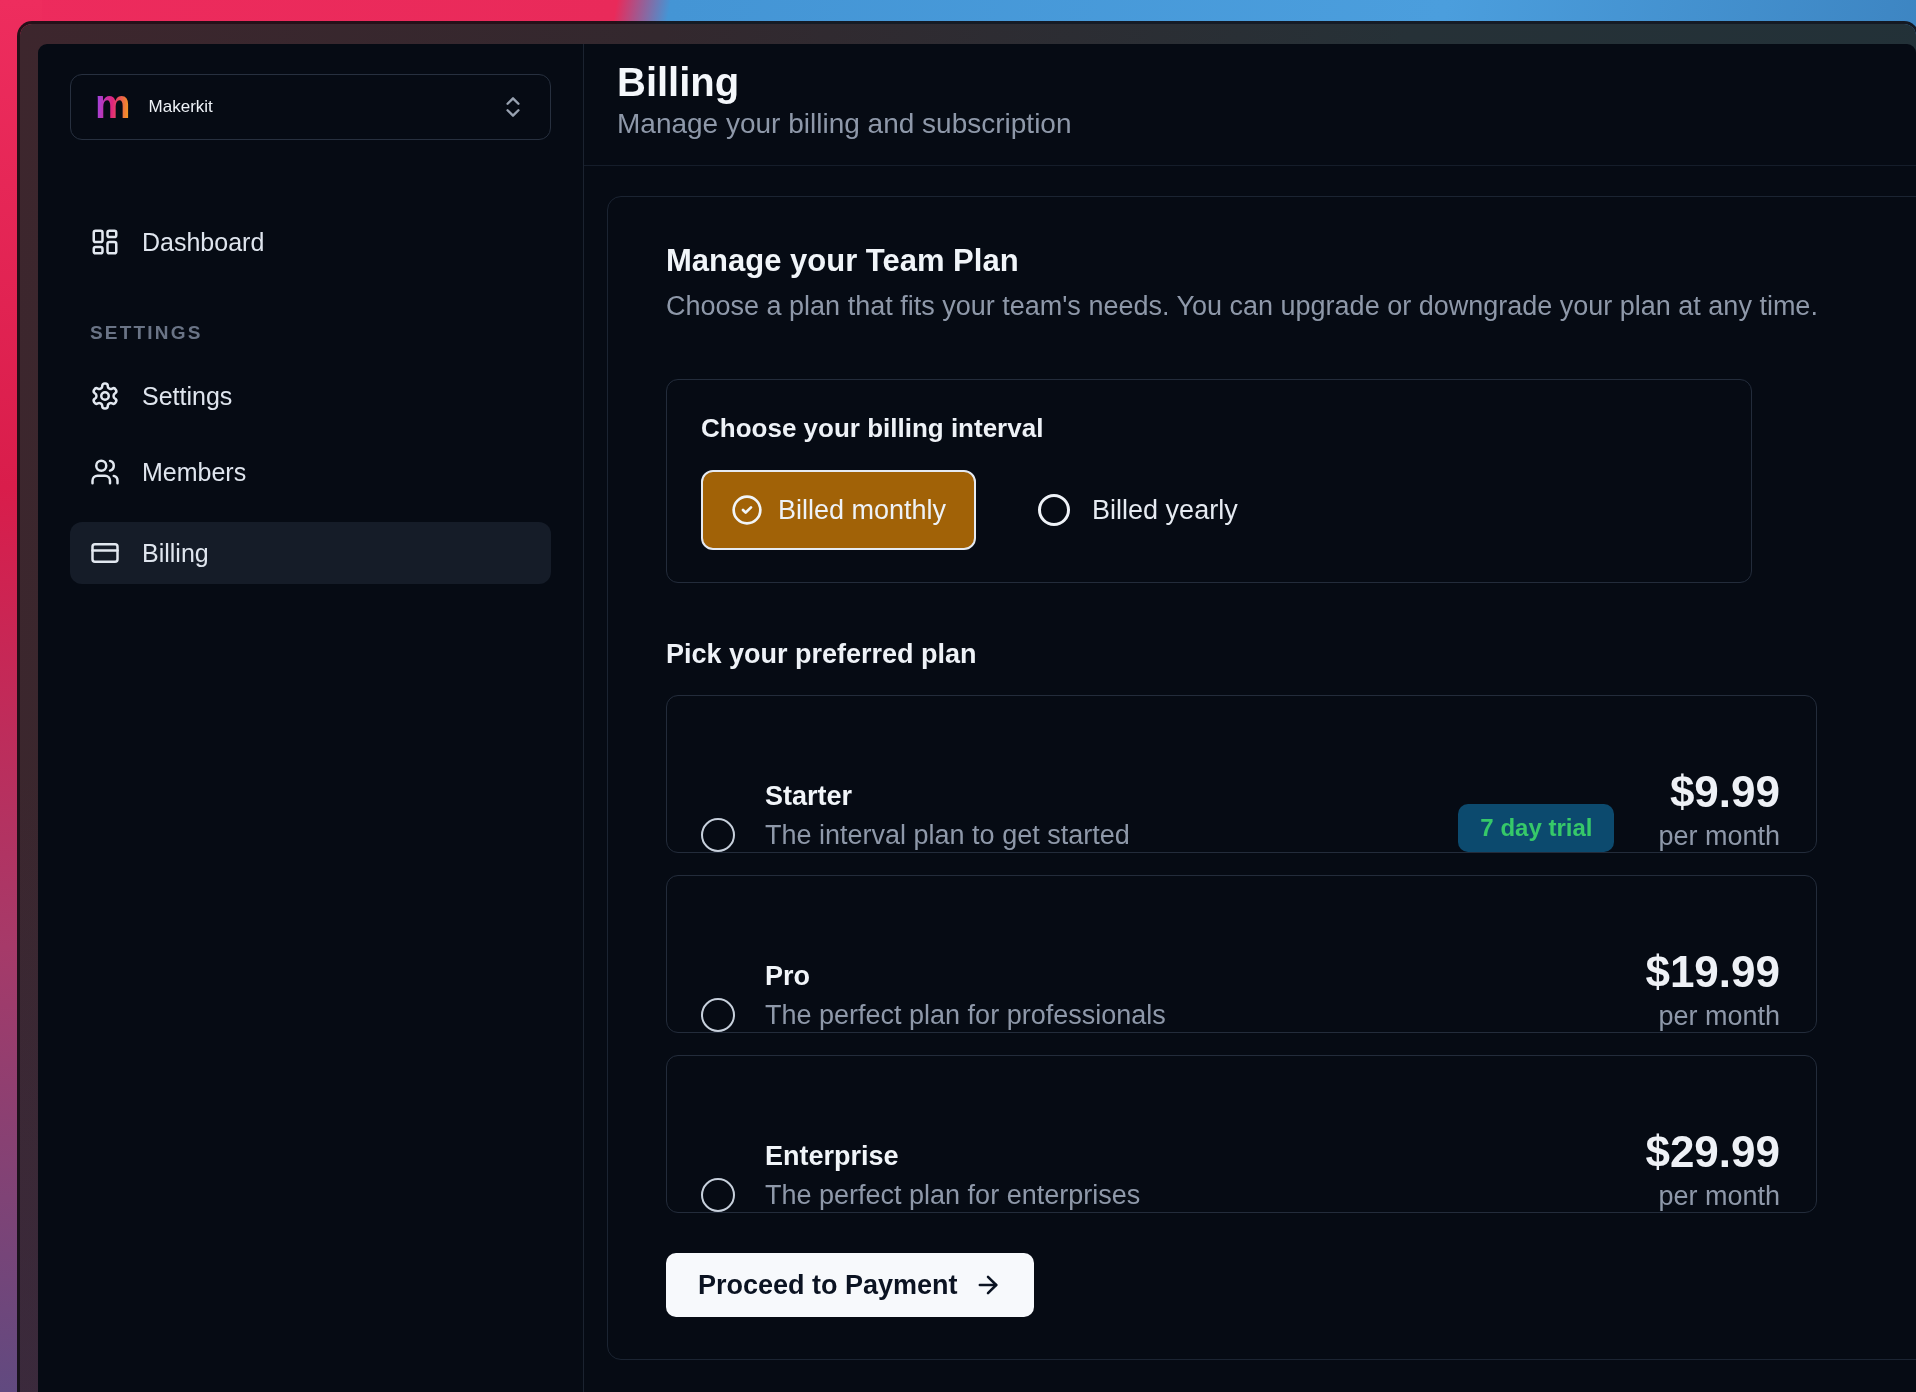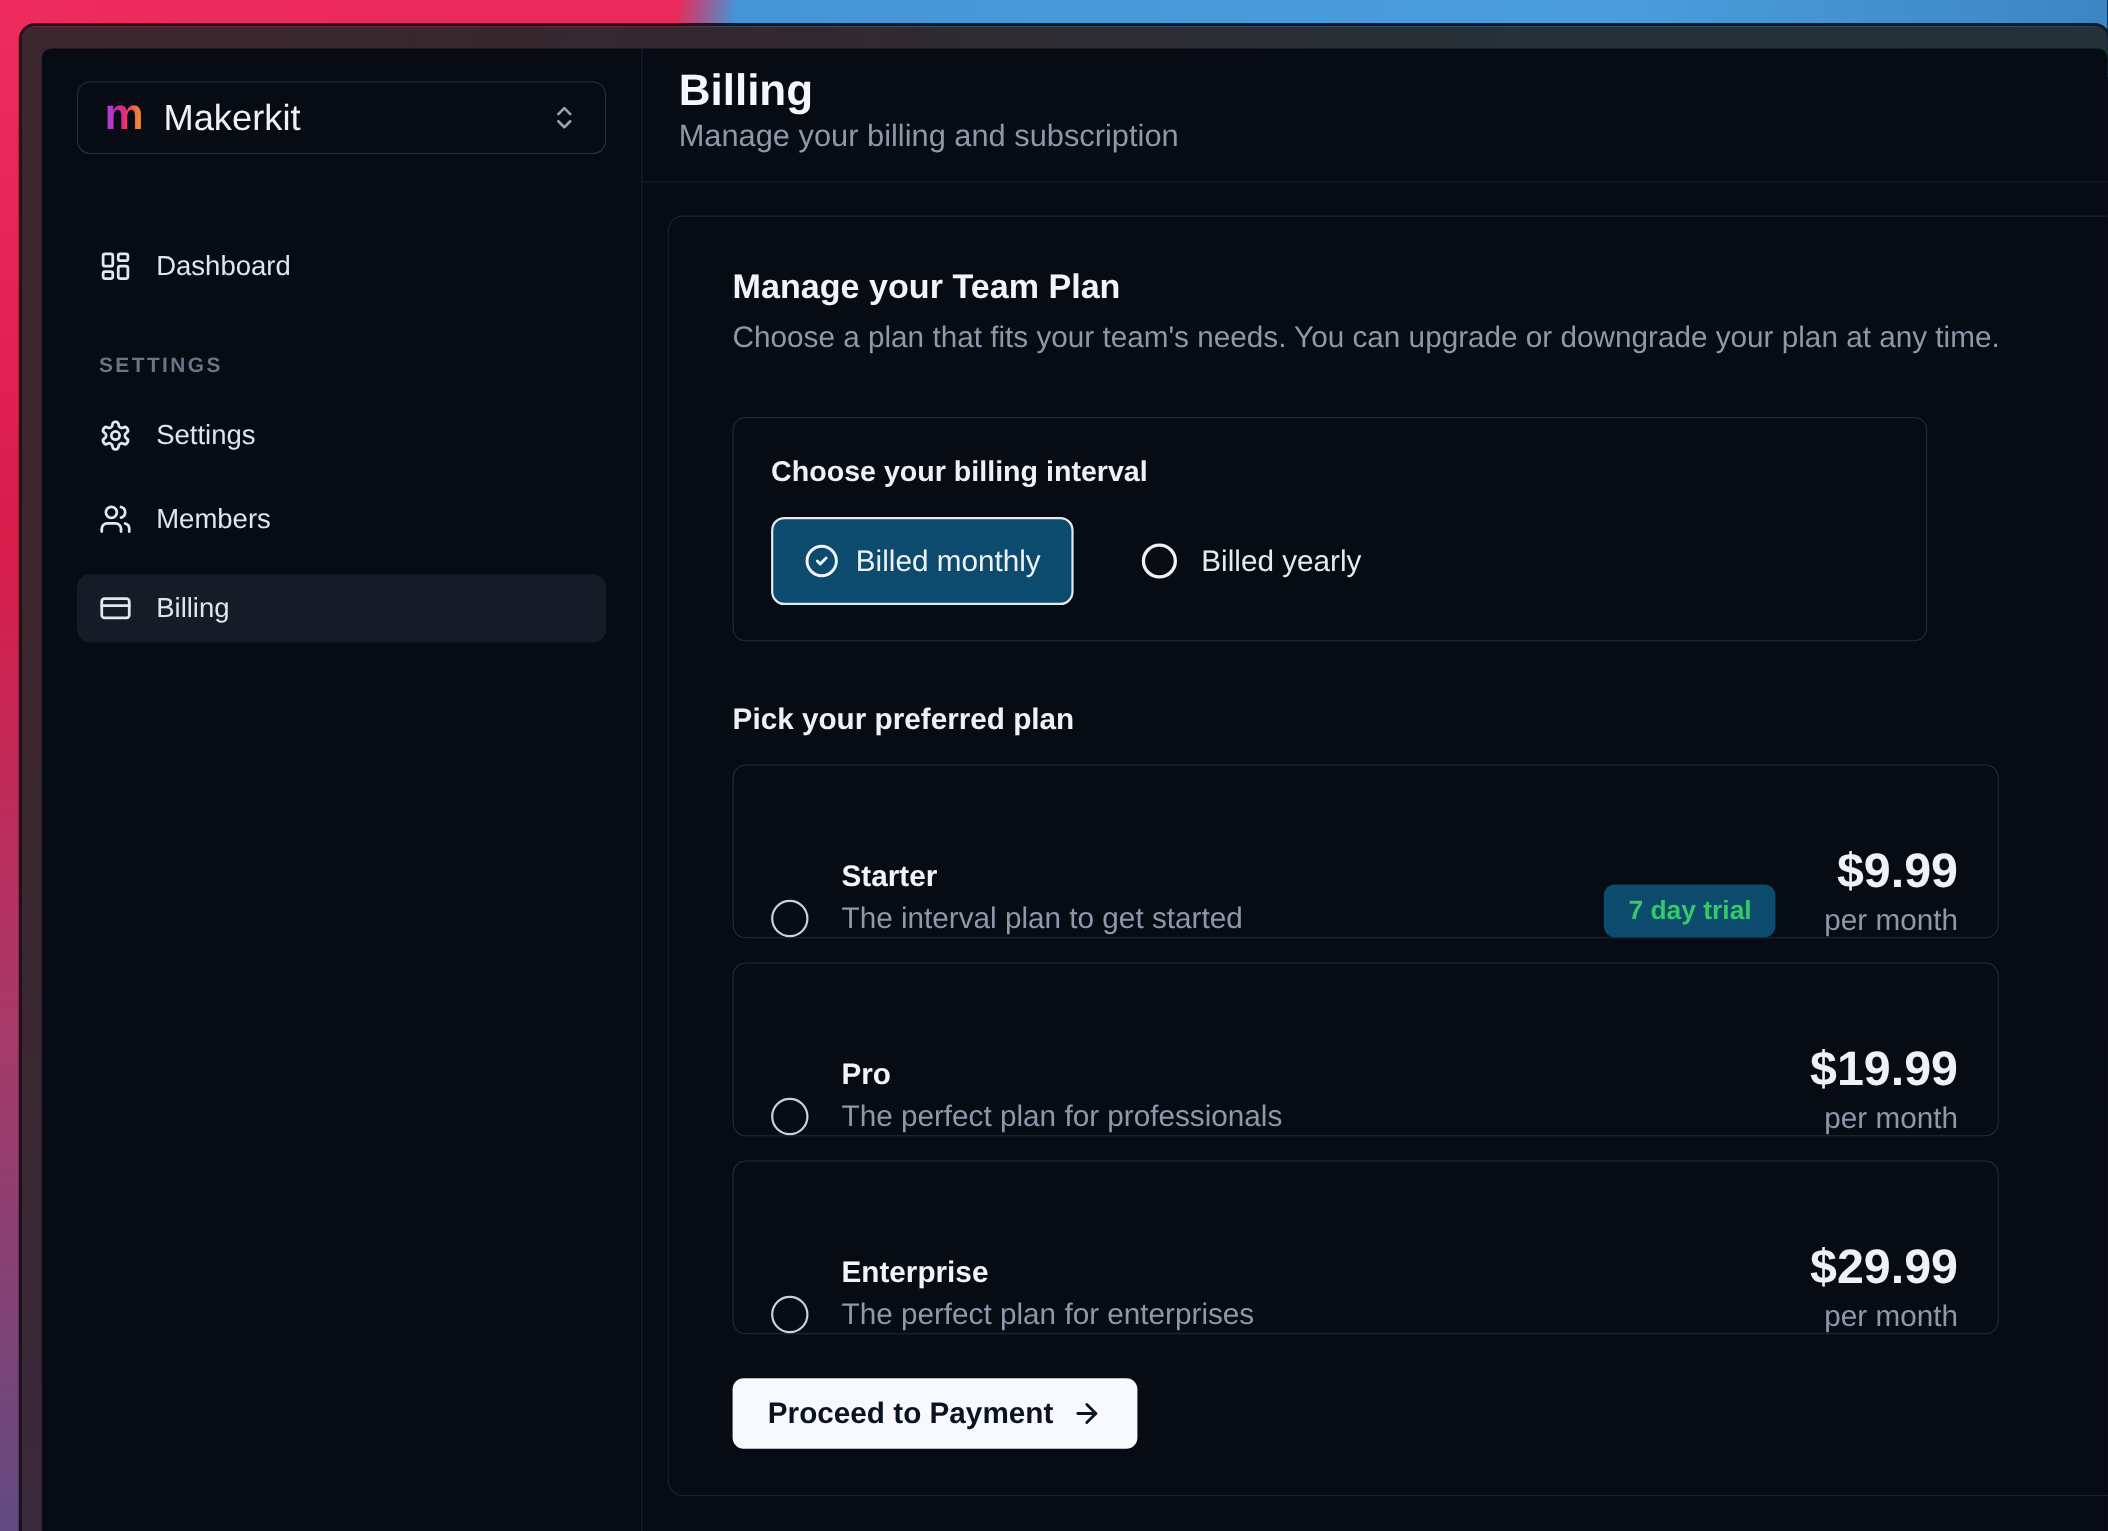--- a/index.html
+++ b/index.html
@@ -45,21 +45,21 @@
     height:66px; border:1px solid #27303f; border-radius:12px;
     display:flex; align-items:center; gap:18px; padding:0 24px;
   }
   .ws-logo {
     font-size:40px; font-weight:700; line-height:1;
     background: linear-gradient(95deg, #9a46e8 5%, #e0257c 48%, #f6a219 95%);
     -webkit-background-clip: text; background-clip: text;
     color: transparent;
     transform: translateY(-3px);
   }
-  .ws-name { font-size:33px; font-weight:500; color:#eef2f7; flex:1; }
+  .ws-name { font-size:17px; font-weight:500; color:#eef2f7; flex:1; }
   .chevrons { color:#98a2b1; display:flex; }
   .nav { margin-top:76px; }
   .nav-item {
     display:flex; align-items:center; gap:22px;
     height:52px; padding:0 20px; border-radius:12px;
     font-size:25px; color:#dfe5ee; cursor:pointer;
   }
   .nav-item + .nav-item { margin-top:24px; }
   .nav-item .ic { display:flex; color:#e2e8f0; }
   .nav-item.active { background:#151c28; height:62px; }
@@ -88,21 +88,21 @@
   .interval-box {
     margin-top:56px; border:1px solid #232c3b; border-radius:12px;
     padding:32px 34px;
   }
   .interval-label { font-size:26px; font-weight:600; color:#eef2f7; line-height:32px; }
   .interval-row { display:flex; align-items:center; margin-top:26px; }
   .pill {
     display:flex; align-items:center; gap:15px;
     height:80px; padding:0 28px;
     border:2px solid #e5eaf2; border-radius:12px;
-    background:#0c4a6e; color:#eef2f7; font-size:27px; cursor:pointer;
+    background:#a16207; color:#eef2f7; font-size:27px; cursor:pointer;
   }
   .pill .ic { display:flex; color:#f1f5f9; }
   .radio-opt { display:flex; align-items:center; gap:22px; margin-left:62px; font-size:27px; color:#e6ebf2; cursor:pointer; }
   .ring { width:32px; height:32px; border:3px solid #eef2f7; border-radius:50%; }
   .plans-label { margin-top:54px; font-size:27px; font-weight:600; color:#eef2f7; line-height:34px; }
   .plans { margin-top:24px; }
   .plan {
     width:1151px; height:158px;
     border:1px solid #232c3b; border-radius:12px;
     display:flex; align-items:flex-end;

